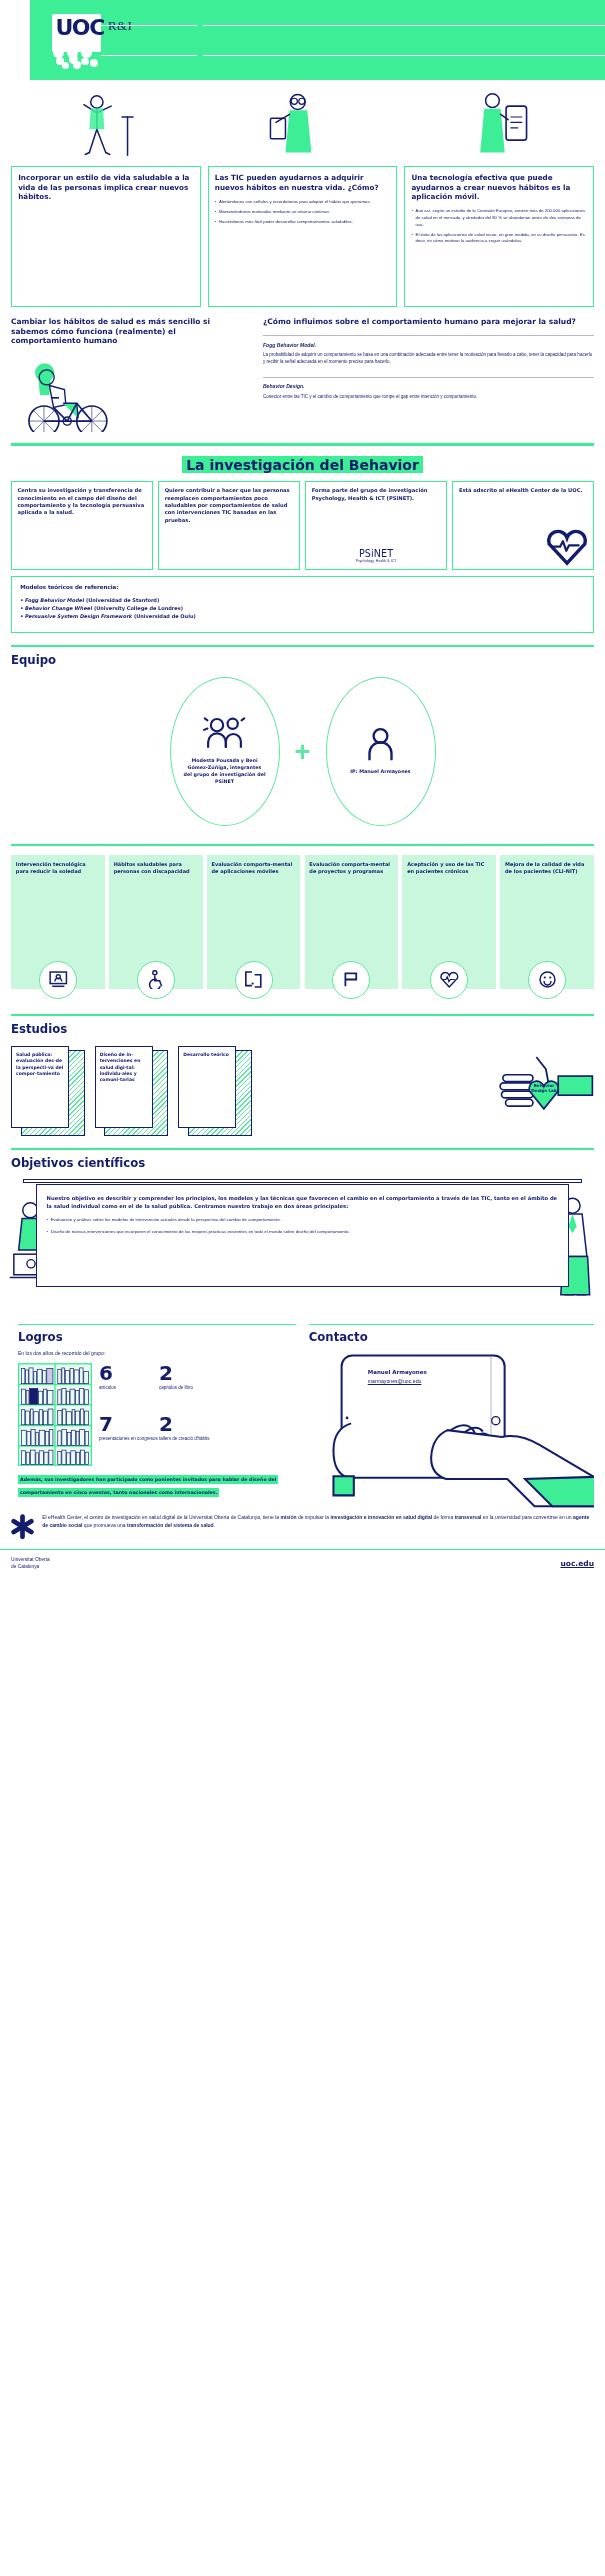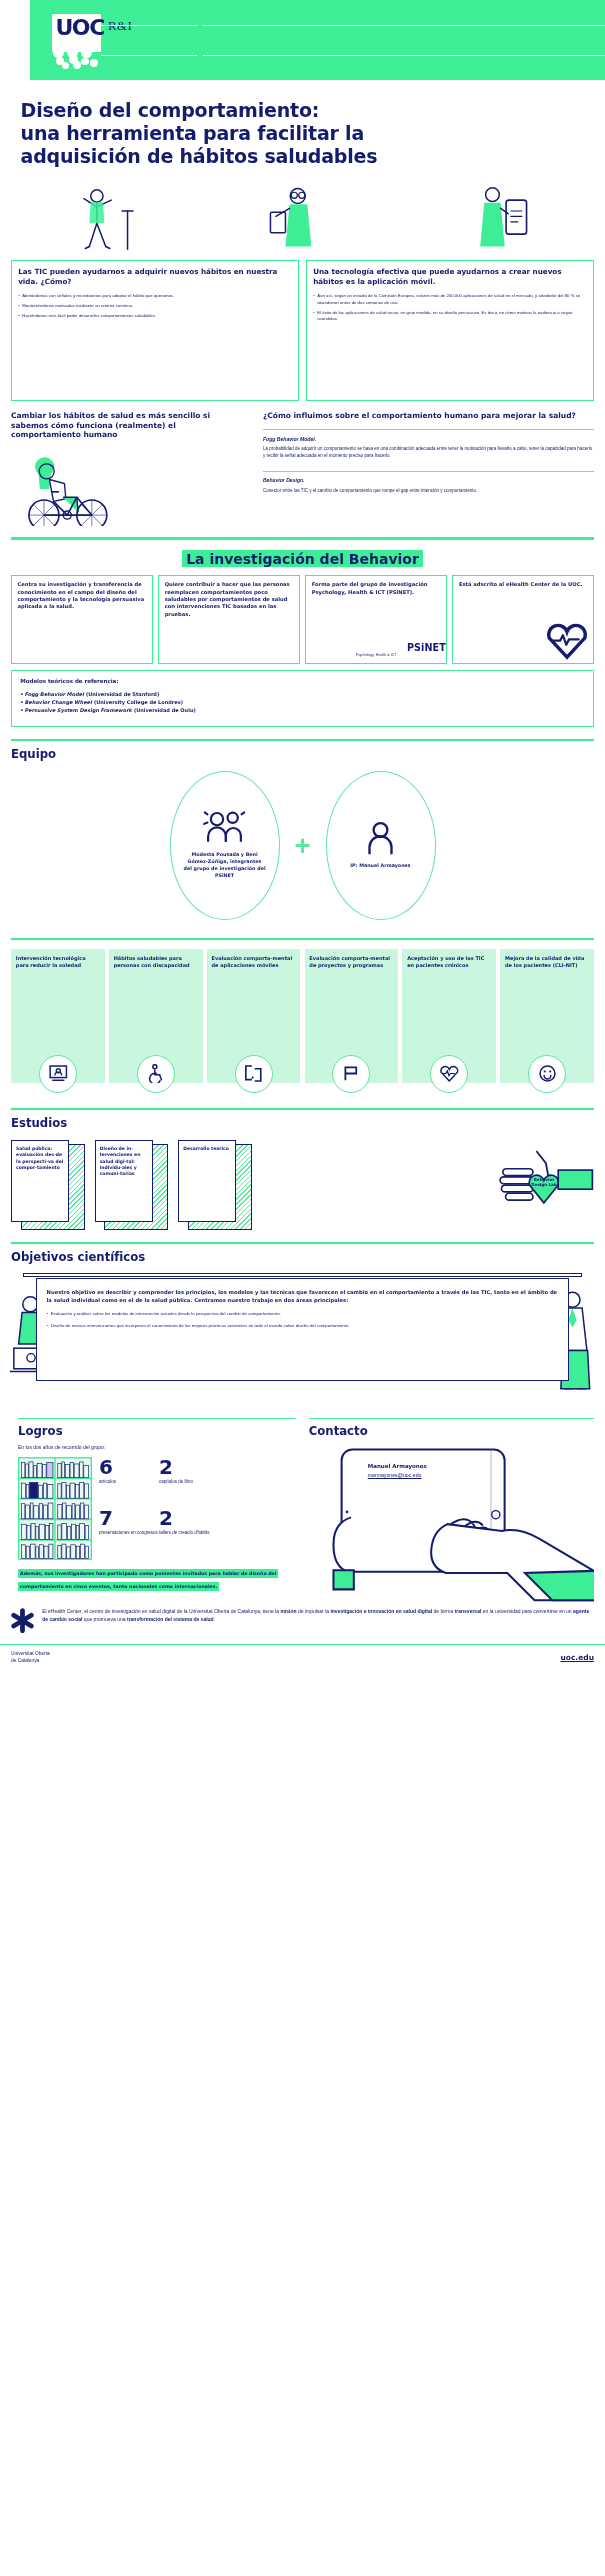--- a/index.html
+++ b/index.html
@@ -136,22 +136,22 @@
     padding:5.5px 5.5px 6.9px 5.5px; min-height:89px; position:relative;
   }
   .card4 p{
     font-family:"DejaVu Sans", sans-serif;
     font-weight:bold; font-size:5.2px; line-height:1.42; color:var(--navy);
   }
   .psinet-logo{
     position:absolute; bottom:5.5px; left:0; right:0; text-align:center;
   }
   .psinet-logo .pn{
-    font-family:"DejaVu Sans", sans-serif; font-weight:bold;
-    font-size:9.6px; color:var(--navy); letter-spacing:0.1px;text-align:right;
+    font-family:"DejaVu Sans", sans-serif; font-weight:normal;
+    font-size:9.6px; color:var(--navy); letter-spacing:0.1px;
   }
   .psinet-logo .ps{ font-size:3.4px; color:var(--navy); letter-spacing:0.1px;}
   .heart-ico{ position:absolute; bottom:2.7px; right:4.1px; }
 
   .models-box{
     margin:6.2px 11px 0 11px; border:1px solid var(--green);
     padding:7.5px 8.2px 11px 8.2px;
   }
   .models-box h4{
     font-family:"DejaVu Sans", sans-serif;
@@ -333,27 +333,20 @@
       <div class="logo-dot" style="left:38px; top:45px; width:8.2px;height:8.2px;"></div>
       <div class="logo-dot" style="left:9.6px; top:48px; width:7.5px;height:7.5px;"></div>
     </div>
     <div class="ri">R&amp;I</div>
     <div class="hline" style="left:71px; top:25px; width:96px;"></div>
     <div class="hline" style="left:173px; top:25px; width:411px;"></div>
     <div class="hline" style="left:71px; top:55px; width:96px;"></div>
     <div class="hline" style="left:173px; top:55px; width:411px;"></div>
   </div>
 
-  <div class="title-block">
-    <div class="main-title">
-      <div>Diseño del comportamiento:</div>
-      <div>una herramienta para facilitar la</div>
-      <div>adquisición de hábitos saludables</div>
-    </div>
-  </div>
 
   <div class="illus-row">
     <div class="illus">
       <svg width="103" height="75" viewBox="0 0 150 110">
         <g fill="none" stroke="#141C6E" stroke-width="2.2" stroke-linecap="round" stroke-linejoin="round">
           <circle cx="55" cy="22" r="9"></circle>
           <path d="M55 31 L55 62"></path>
           <path d="M55 38 L36 26 M55 38 L76 28"></path>
           <path d="M55 62 L44 96 M55 62 L68 96"></path>
           <path d="M44 96 L38 99 M68 96 L74 99"></path>
@@ -380,20 +373,24 @@
         <circle cx="72" cy="20" r="10" fill="none" stroke="#141C6E" stroke-width="2.2"></circle>
         <path d="M60 32 L84 32 L90 96 L54 96 Z" fill="#3EEE96"></path>
         <rect x="92" y="28" width="30" height="50" rx="4" fill="#fff" stroke="#141C6E" stroke-width="2.4"></rect>
         <path d="M99 44 h16 M99 52 h16 M99 60 h10" stroke="#141C6E" stroke-width="1.8" fill="none" stroke-linecap="round"></path>
         <path d="M84 40 L95 48" fill="none" stroke="#141C6E" stroke-width="2.2" stroke-linecap="round"></path>
       </svg>
     </div>
   </div>
 
   <div class="cards3">
+    <div class="card">
+      <h3>Incorporar un estilo de vida saludable a la vida de las personas implica crear nuevos hábitos.</h3>
+      <ul></ul>
+    </div>
     <div class="card">
       <h3>Las TIC pueden ayudarnos a adquirir nuevos hábitos en nuestra vida. ¿Cómo?</h3>
       <ul>
         <li>Alertándonos con señales y recordatorios para adoptar el hábito que queramos.</li>
         <li>Manteniéndonos motivados mediante un retorno continuo.</li>
         <li>Haciéndonos más fácil poder desarrollar comportamientos saludables.</li>
       </ul>
     </div>
     <div class="card">
       <h3>Una tecnología efectiva que puede ayudarnos a crear nuevos hábitos es la aplicación móvil.</h3>

